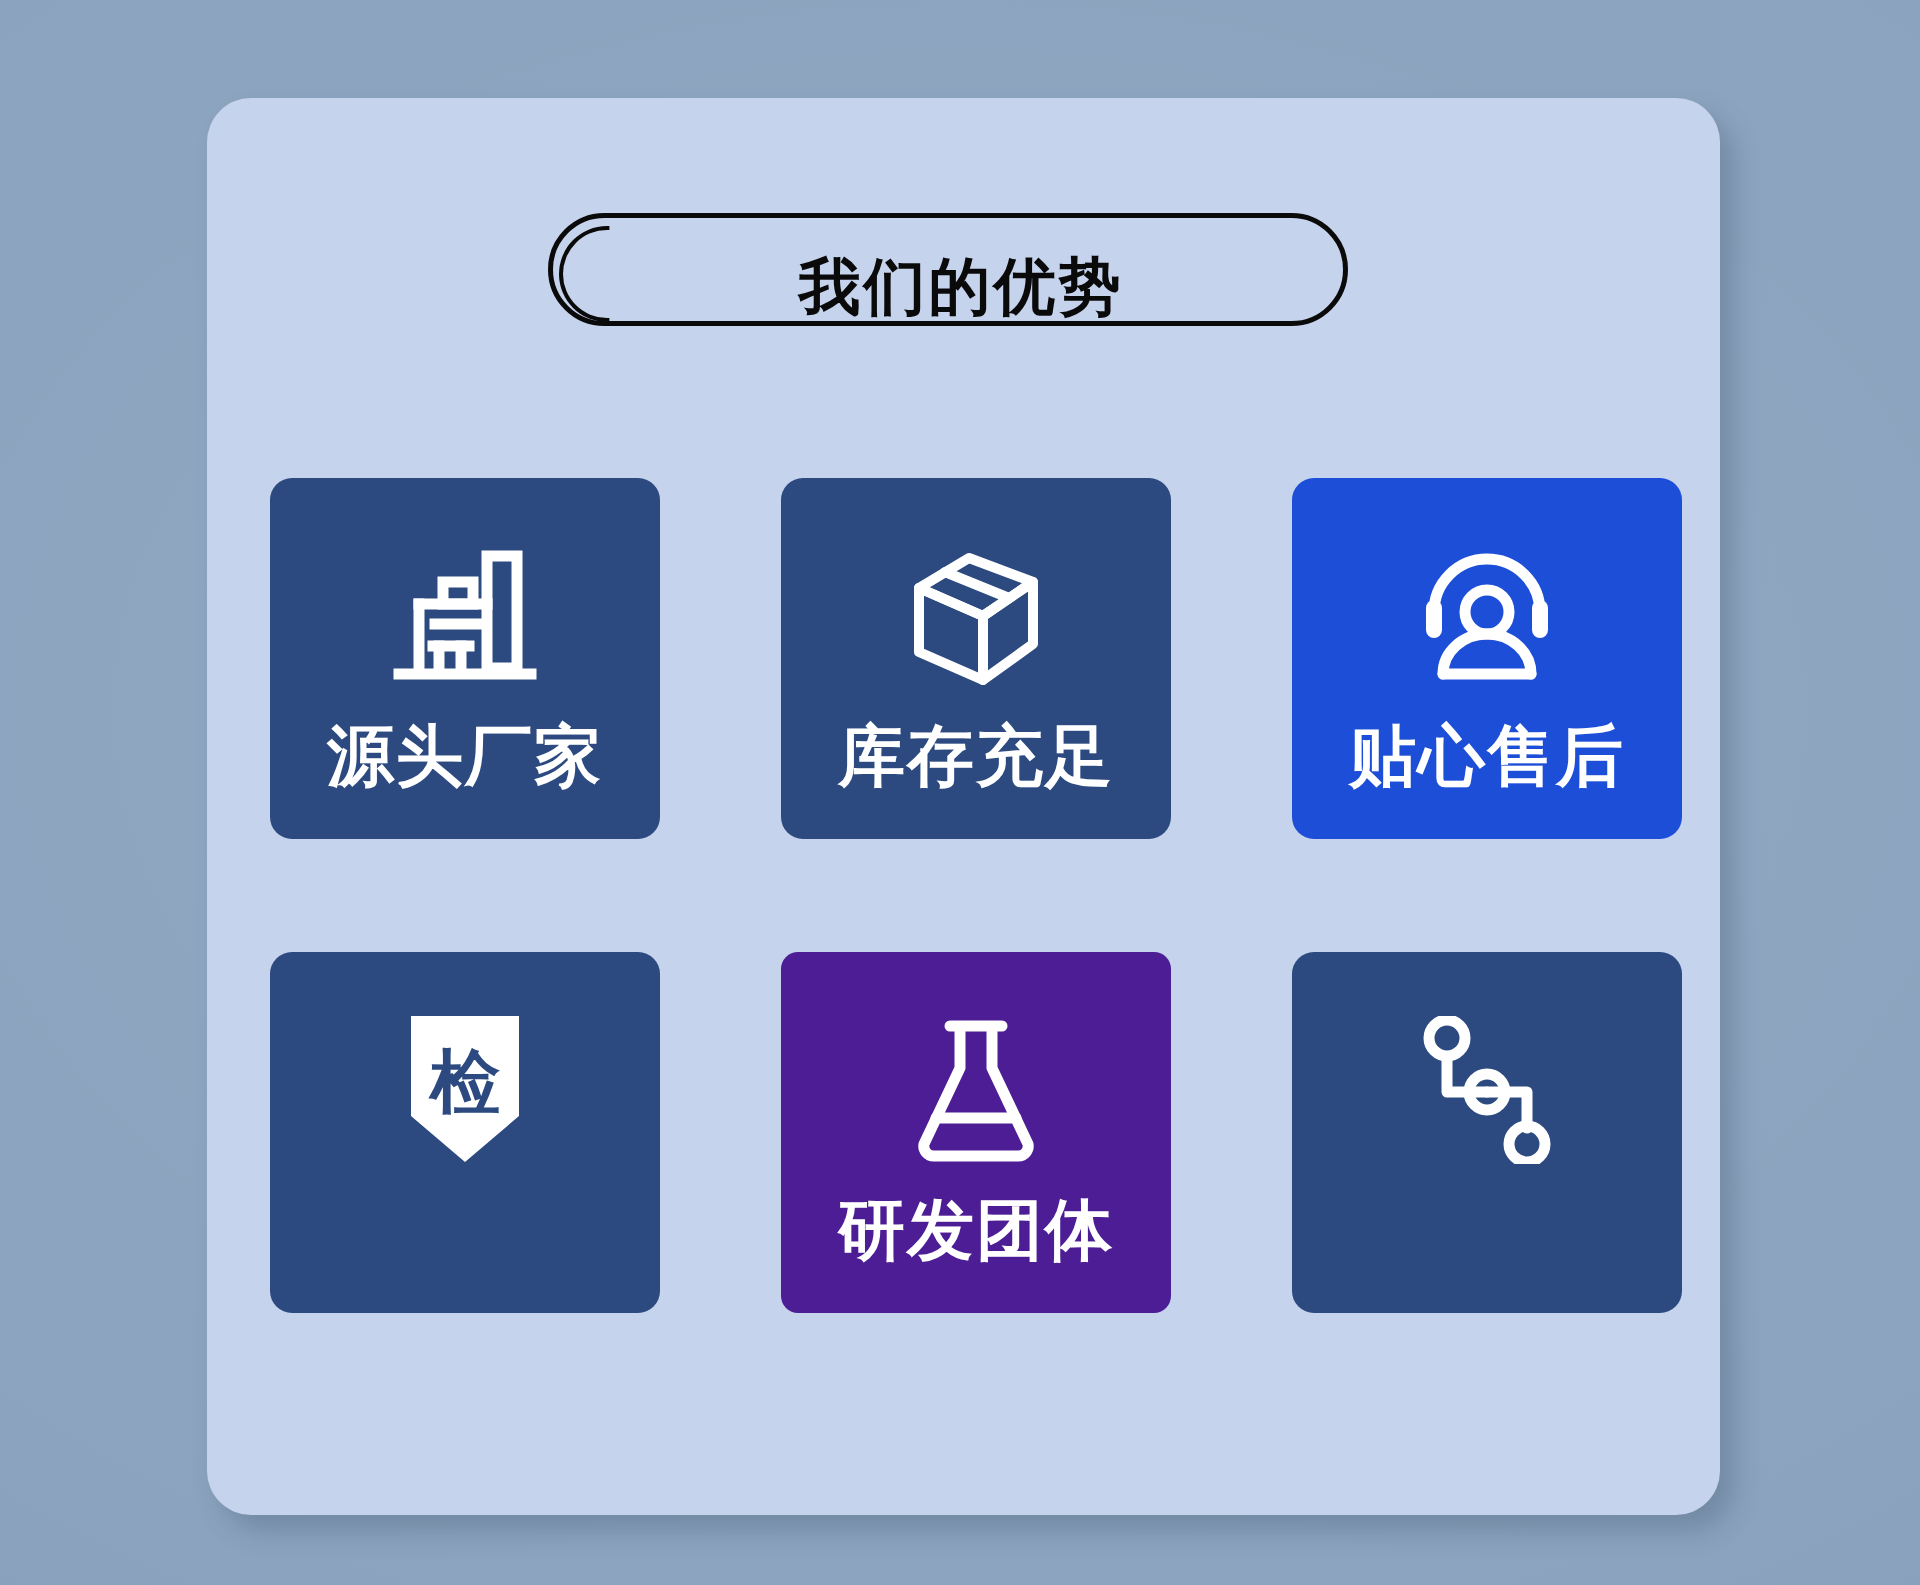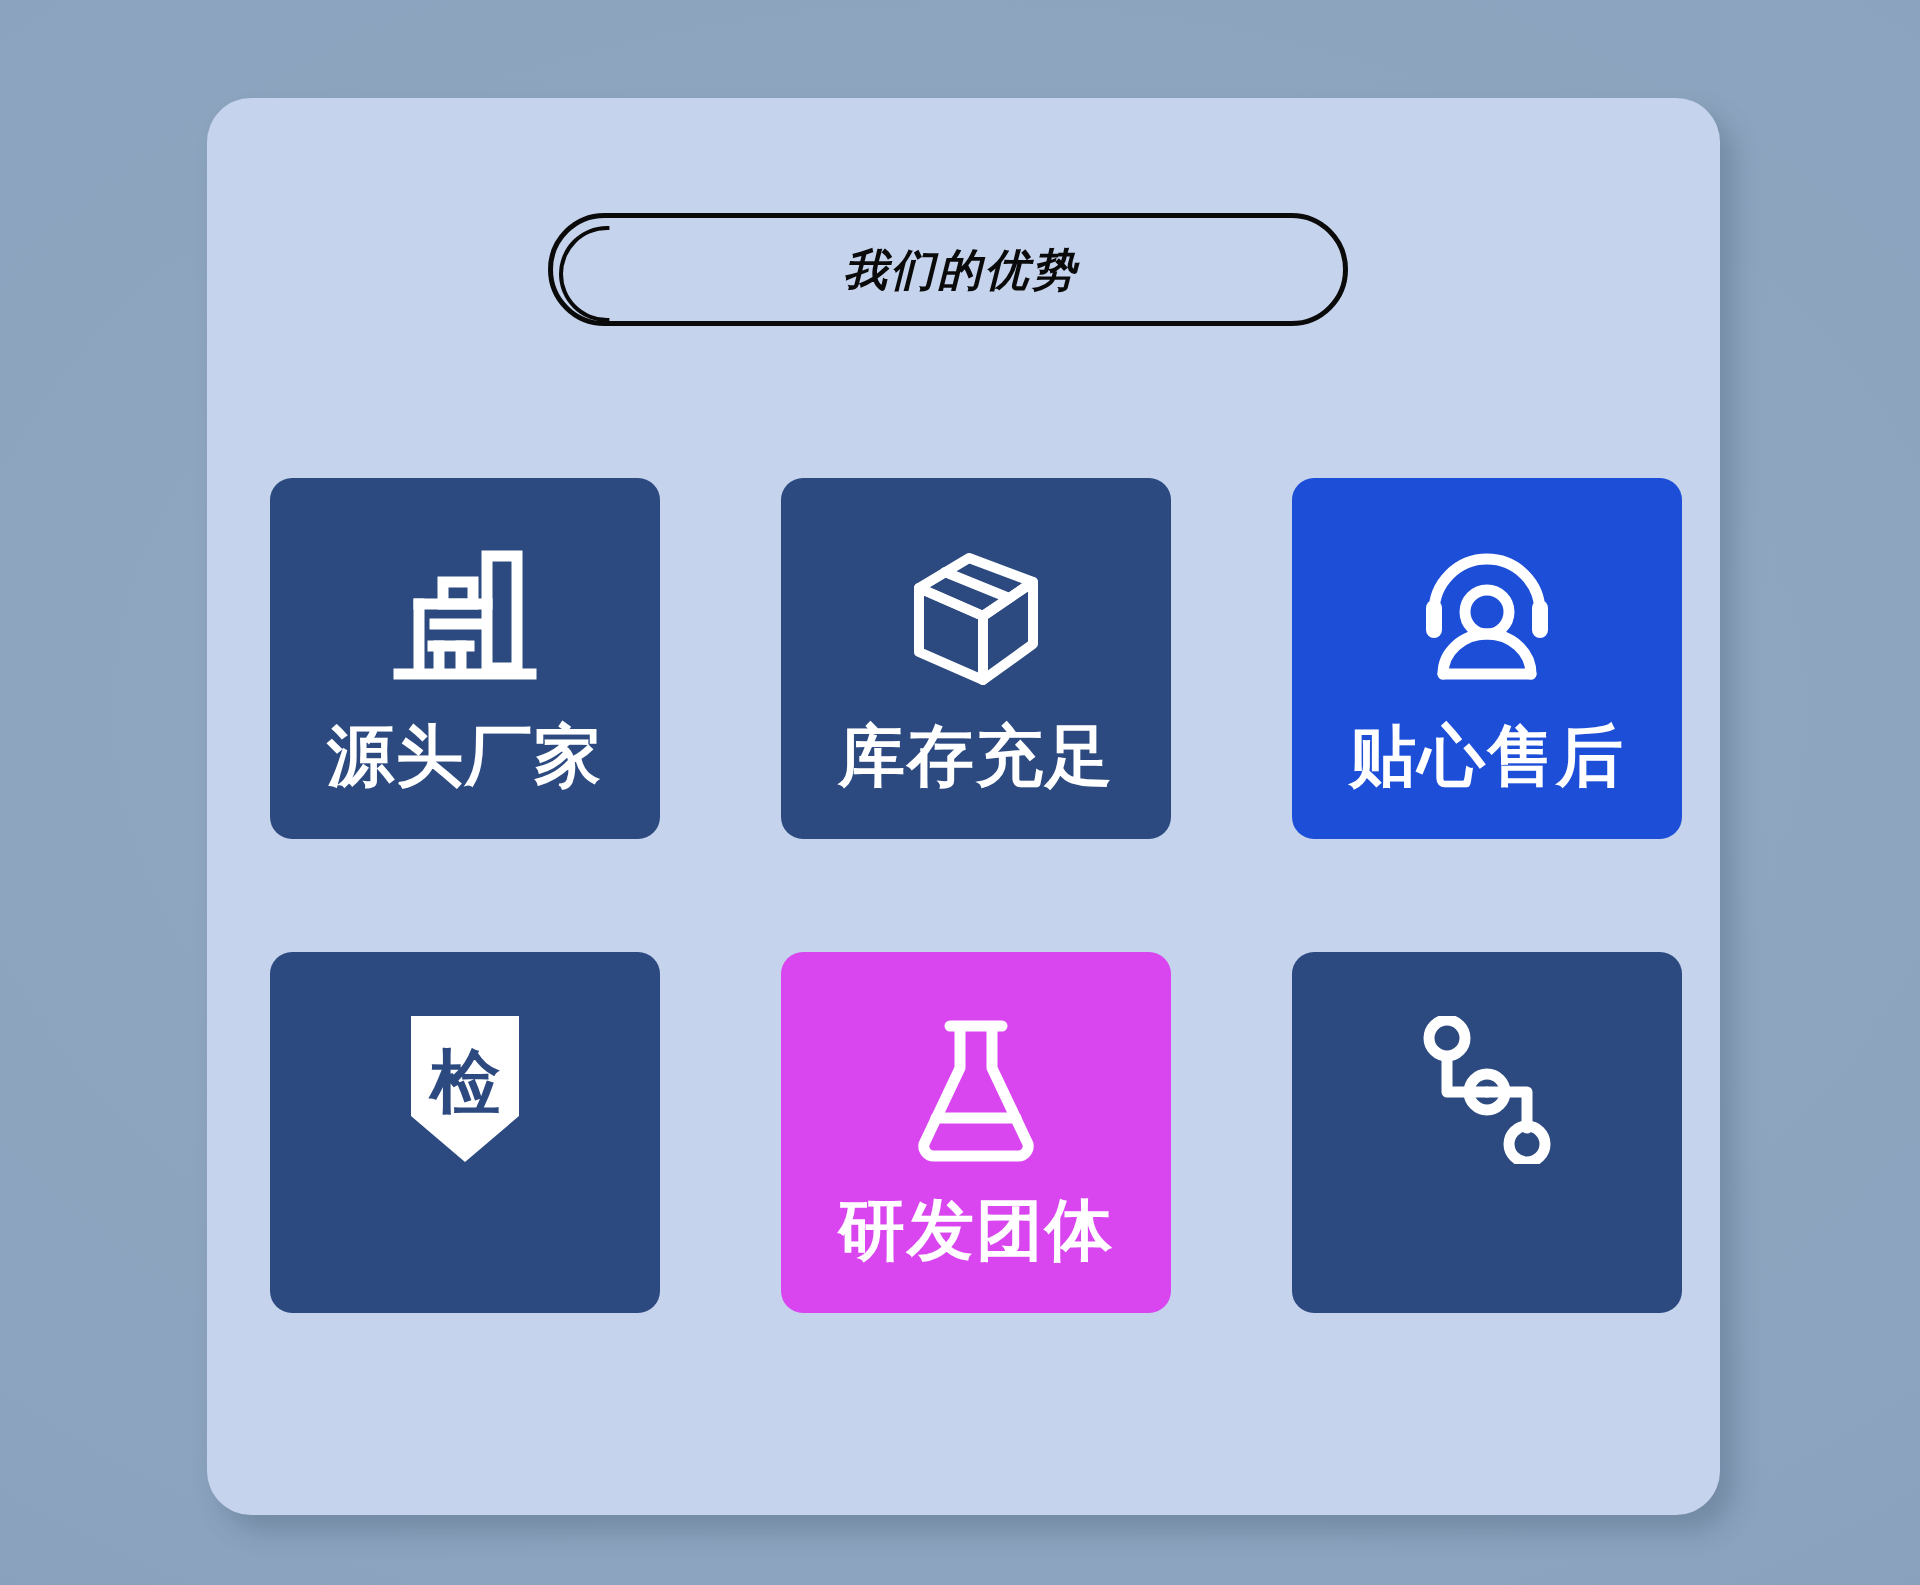--- a/index.html
+++ b/index.html
@@ -53,35 +53,34 @@
     height: 96px;
     border: 4px solid #0a0a0a;
     border-right-color: transparent;
     border-radius: 60px 0 0 60px;
     box-sizing: border-box;
     clip-path: inset(0 58% 0 0);
   }
   .title-pill .pill-text {
     position: absolute;
     left: 0;
-    top: 0;
+    top: 17px;
     width: 100%;
     height: 100%;
     display: flex;
     align-items: center;
     justify-content: center;
     padding-left: 26px;
     box-sizing: border-box;
-    font-size: 44px;
+    font-size: 62px;
     font-weight: 700;
     letter-spacing: 3px;
     color: #0a0a0a;
     line-height: 1;
     white-space: nowrap;
-    font-style: italic;
   }
 
   
   .grid {
     position: absolute;
     left: 270px;
     top: 478px;
     width: 1392px;
     display: grid;
     grid-template-columns: repeat(3, 390px);
@@ -195,21 +194,21 @@
 
       <div class="card" style="background: rgb(44, 74, 128);">
         <div class="icon-wrap">
           <svg width="120" height="156" viewBox="0 0 120 156">
             <path d="M6 4 L114 4 L114 104 L60 150 L6 104 Z" fill="#ffffff"></path>
             <text x="60" y="76" text-anchor="middle" dominant-baseline="middle" font-family="Liberation Sans, DejaVu Sans, sans-serif" font-size="70" font-weight="700" fill="#2c4a80">检</text>
           </svg>
         </div>
       </div>
 
-      <div class="card" style="background: #d946ef;">
+      <div class="card" style="background: #4c1d95; border-radius: 17px;">
         <div class="icon-wrap">
           <svg width="132" height="148" viewBox="0 0 132 148" fill="none">
             <g stroke="#ffffff" stroke-width="11" stroke-linecap="round" stroke-linejoin="round">
 
               <path d="M40 10 L92 10"></path>
 
               <path d="M50 12 L50 52 L14 128 A10 10 0 0 0 24 140 L108 140 A10 10 0 0 0 118 128 L82 52 L82 12"></path>
 
               <path d="M26 102 L106 102"></path>
             </g>

